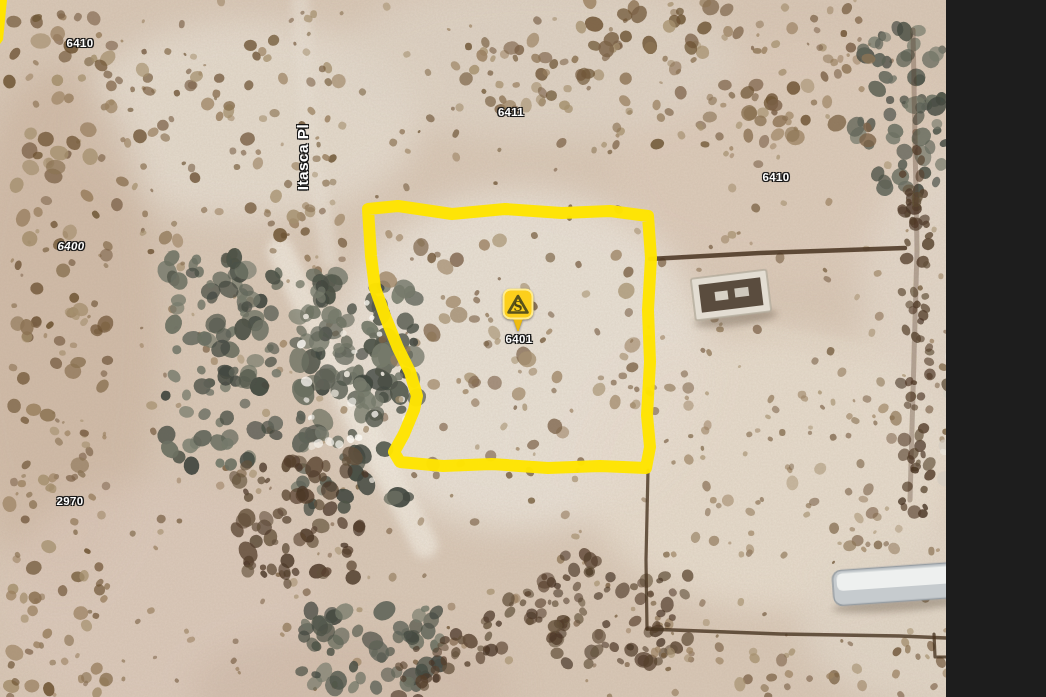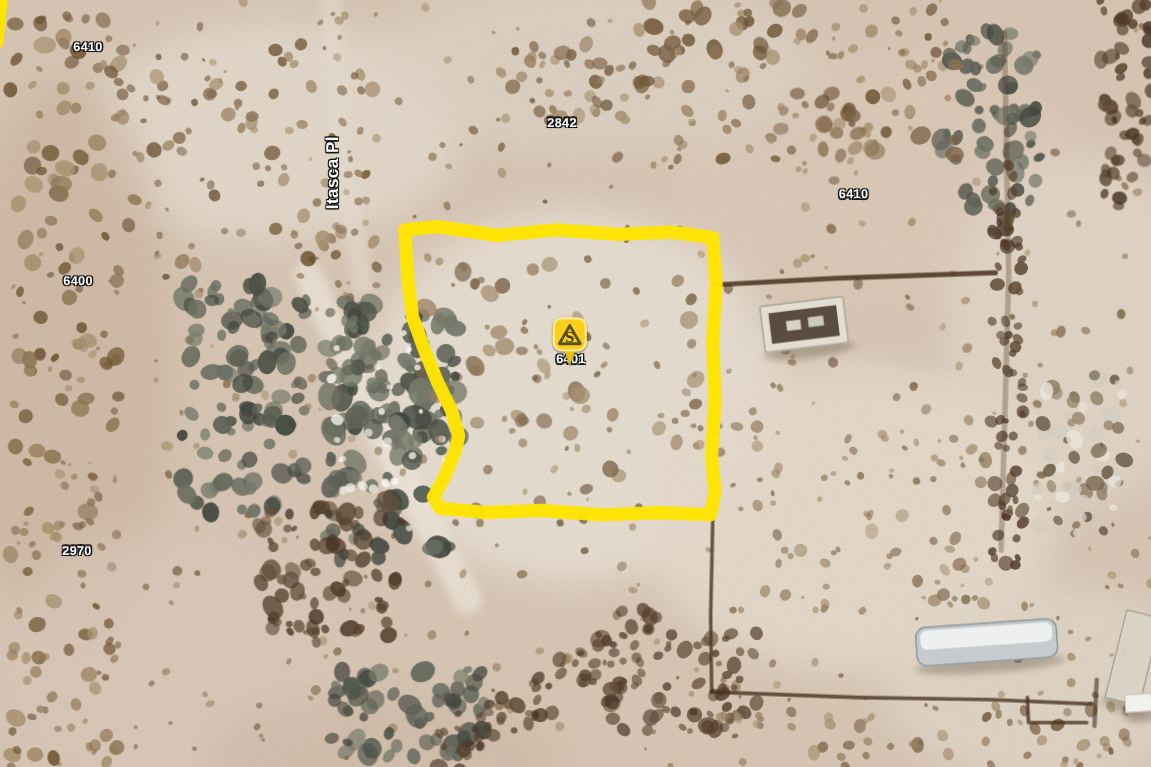--- a/index.html
+++ b/index.html
@@ -1,18 +1,18 @@
 <!DOCTYPE html>
 <html><head>
 <meta charset="utf-8">
 <style>
   html,body{margin:0;padding:0;background:#1d1d1d;}
   .viewport{
     position:relative;
-    width:1046px;height:697px;
+    width:946px;height:697px;
     overflow:hidden;
     font-family:"Liberation Sans",sans-serif;
     background:#3b82f6;
   }
   #map-svg{position:absolute;left:0;top:0;width:1046px;height:697px;display:block;}
   .overlay{position:absolute;left:0;top:0;width:100%;height:100%;}
   .addr{
     position:absolute;
     color:#ffffff;
     font:700 11.5px/1 "Liberation Sans",sans-serif;
@@ -1867,24 +1867,24 @@
         </g>
       </g>
       <g>
         <polygon points="0,0 7,0 3,40 0,44" fill="#ffe400"></polygon>
         <path d="M368,209 L398,206 L452,214 L505,209 L562,213 L610,211 L648,216 L651,258 L648,310 L650,362 L647,415 L650,447 L646,468 L600,466 L548,468 L492,464 L443,466 L400,462 L394,452 L404,434 L414,410 L417,396 L410,372 L398,348 L385,316 L375,288 L371,256 L368,209 Z" fill="none" stroke="#ffe400" stroke-width="12" stroke-linejoin="round" stroke-linecap="round" opacity="0.97"></path>
       </g>
     </svg>
 
   <div class="overlay">
     <div class="addr" style="left: 80px; top: 44px;">6410</div>
-    <div class="addr" style="left: 511px; top: 113px;">2842</div>
+    <div class="addr" style="left: 511px; top: 113px;">6411</div>
     <div class="addr" style="left: 776px; top: 178px;">6410</div>
-    <div class="addr" style="left: 71px; top: 257px;">6400</div>
-    <div class="addr" style="left: 519px; top: 328px;">6401</div>
+    <div class="addr" style="left: 71px; top: 247px; font-style: italic;">6400</div>
+    <div class="addr" style="left: 519px; top: 340px;">6401</div>
     <div class="addr" style="left: 70px; top: 502px;">2970</div>
     <div class="addr street" style="left: 303px; top: 157px; transform: translate(-50%, -50%) rotate(-90deg);">Itasca Pl</div>
 
     <div class="marker" style="left: 518px; top: 333px;">
       <svg width="36" height="46" viewBox="0 0 36 46">
         <path d="M13,30 L18,44 L23,30 Z" fill="#efbc10" stroke="#e8b70e" stroke-width="1"></path>
         <rect x="3.5" y="2.5" width="29" height="29" rx="7" fill="#fccf1c" stroke="#ffec8f" stroke-width="2"></rect>
         <path d="M18,9 L27.5,25.5 L8.5,25.5 Z" fill="#fccf1c" stroke="#5a531c" stroke-width="2.6" stroke-linejoin="round"></path>
         <text x="18" y="23.6" text-anchor="middle" font-family="DejaVu Serif, serif" font-size="12.5" font-weight="700" fill="#4d4614">S</text>
       </svg>

